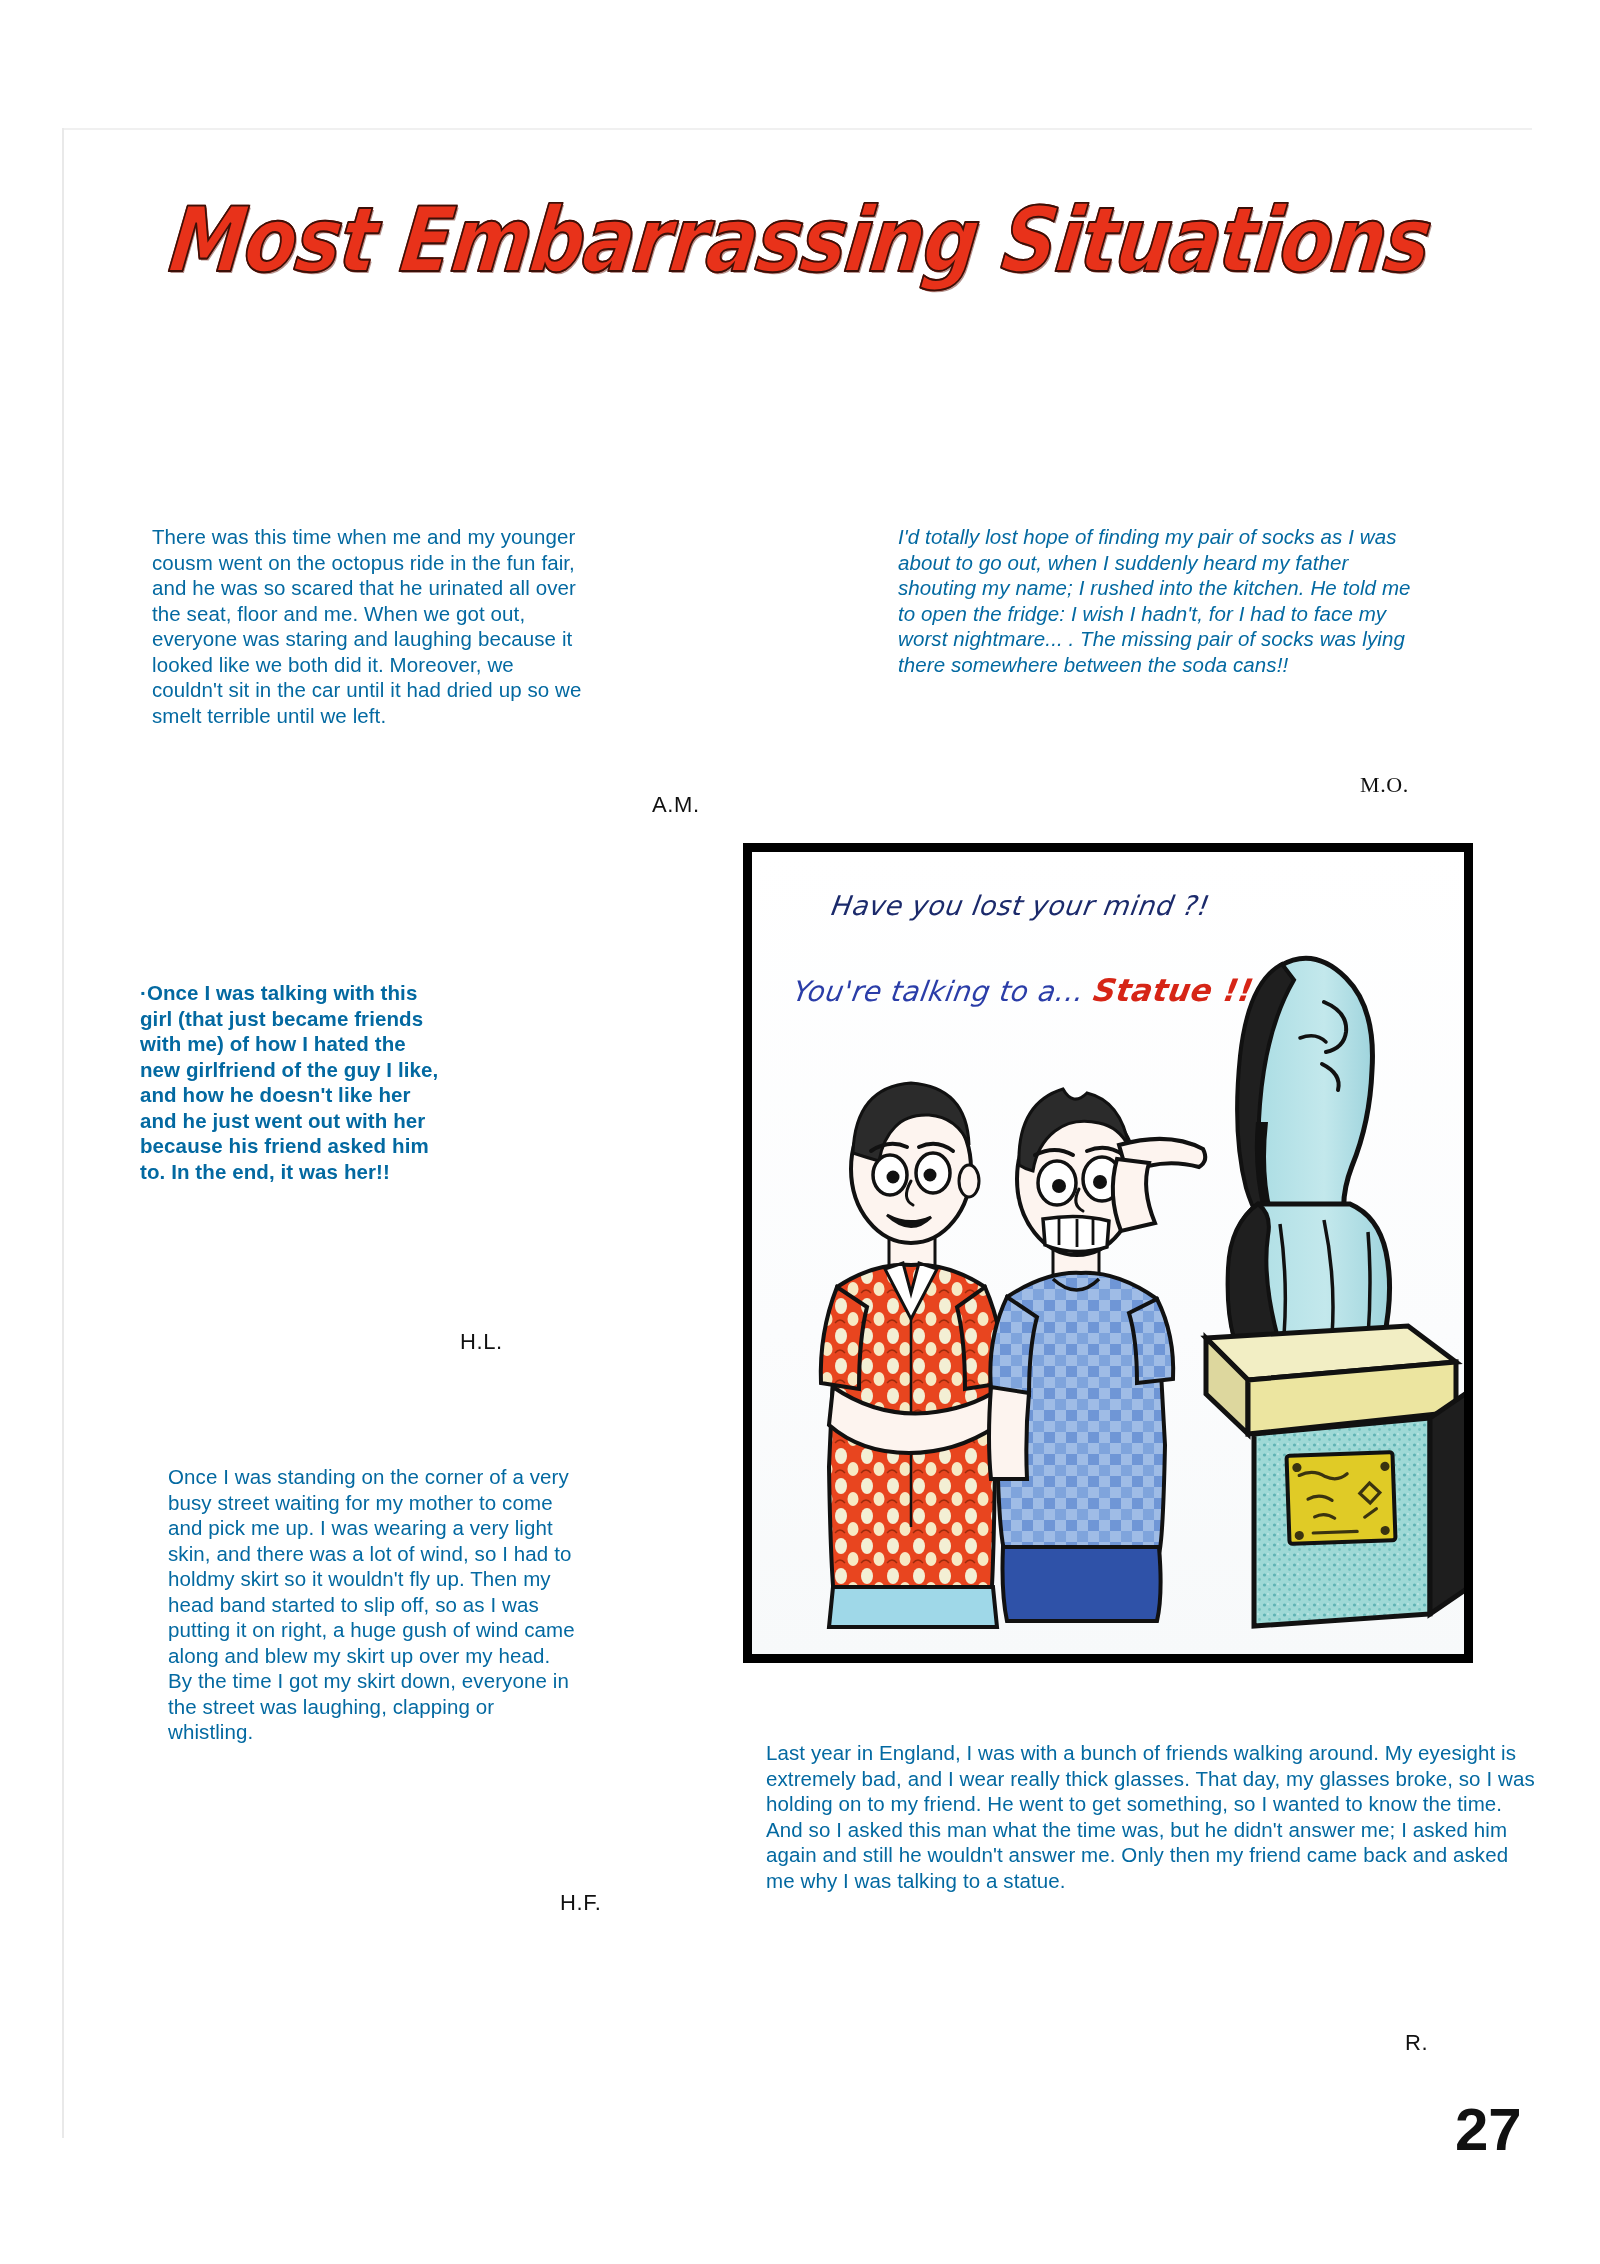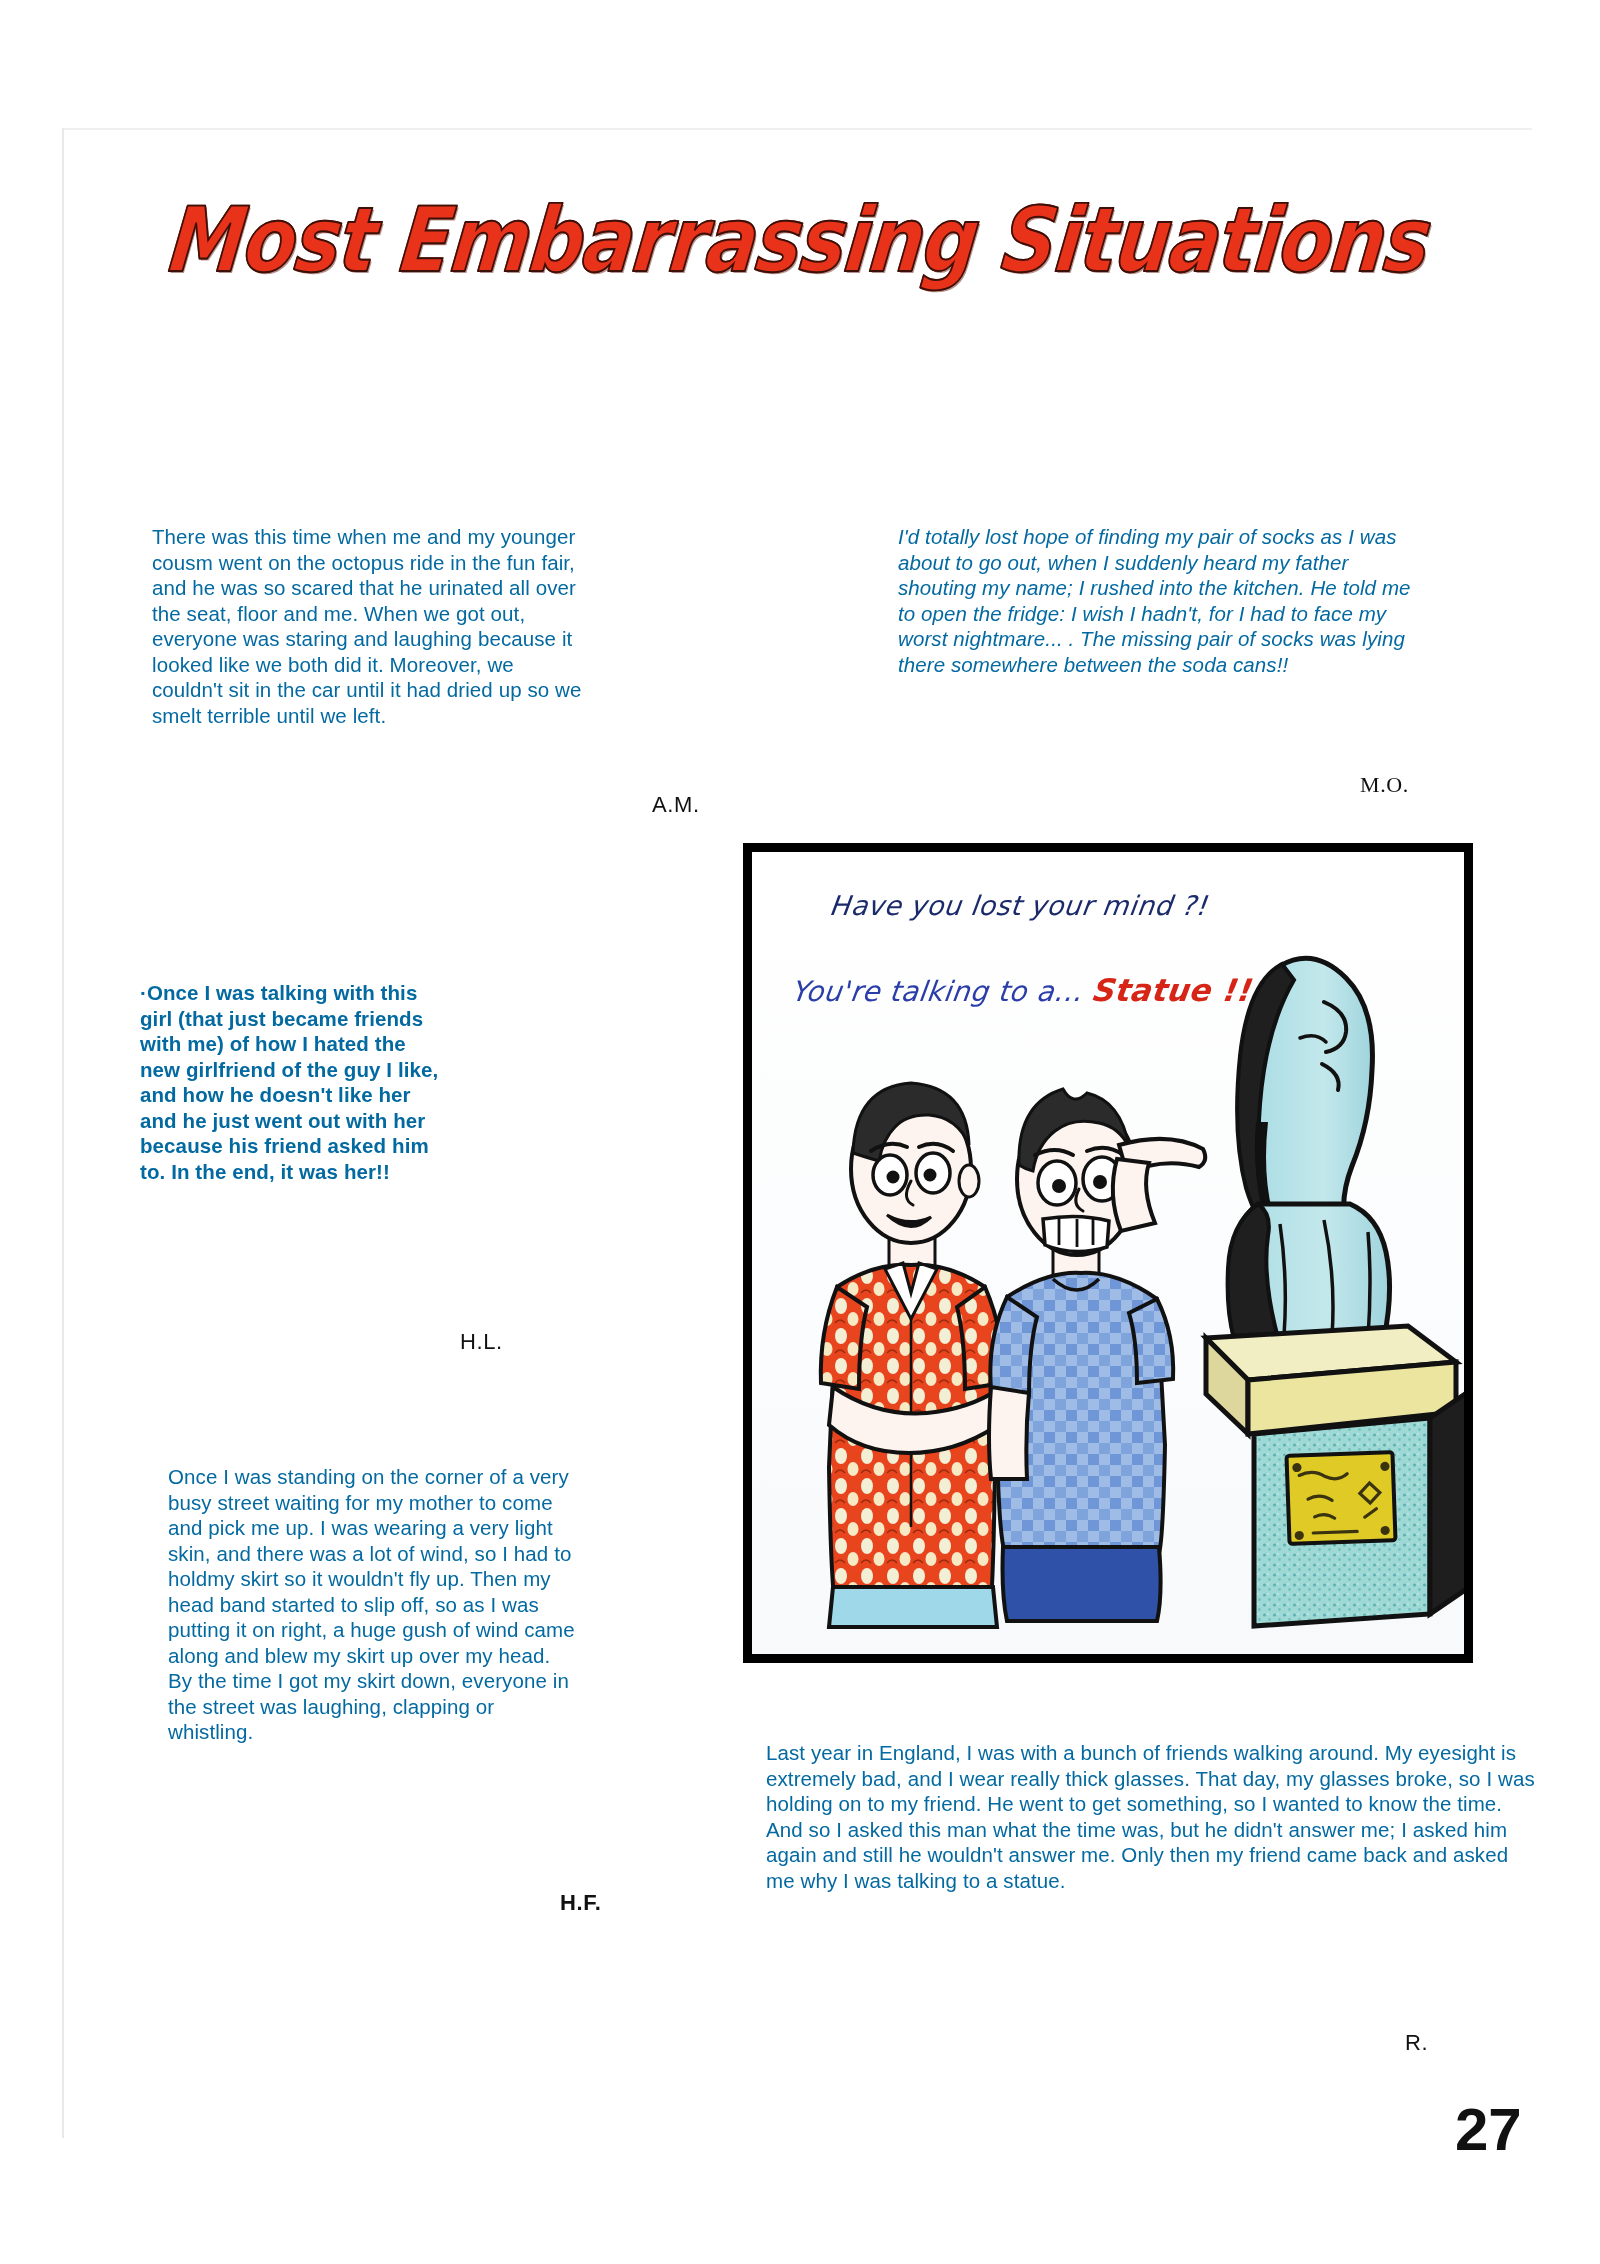--- a/index.html
+++ b/index.html
@@ -83,21 +83,21 @@
   #story-fun-fair   { left: 152px; top: 524px;  width: 430px; }
   #attrib-am        { left: 652px; top: 792px;  }
 
   #story-socks      { left: 898px; top: 524px;  width: 518px; font-style: italic; }
   #attrib-mo        { left: 1360px; top: 772px; font-family: Liberation Serif, serif; }
 
   #story-friend     { left: 140px; top: 980px;  width: 300px; font-weight: bold; }
   #attrib-hl        { left: 460px; top: 1290px; margin-top: 39px; }
 
   #story-skirt      { left: 168px; top: 1432px; width: 412px; margin-top: 32px; }
-  #attrib-hf        { left: 560px; top: 1890px; font-weight: bold; }
+  #attrib-hf        { left: 560px; top: 1890px; }
 
   #story-statue     { left: 766px; top: 1740px; width: 772px; }
   #attrib-r         { left: 1405px; top: 2030px; }
 
   .page-number {
     position: absolute;
     left: 1455px;
     top: 2095px;
     font-family: "Liberation Sans", sans-serif;
     font-size: 60px;

